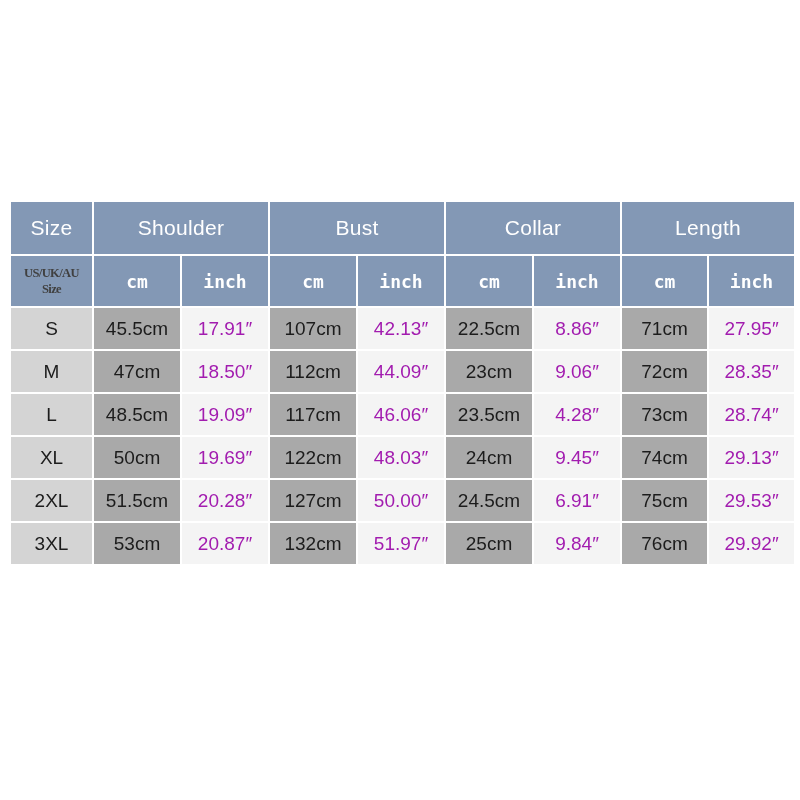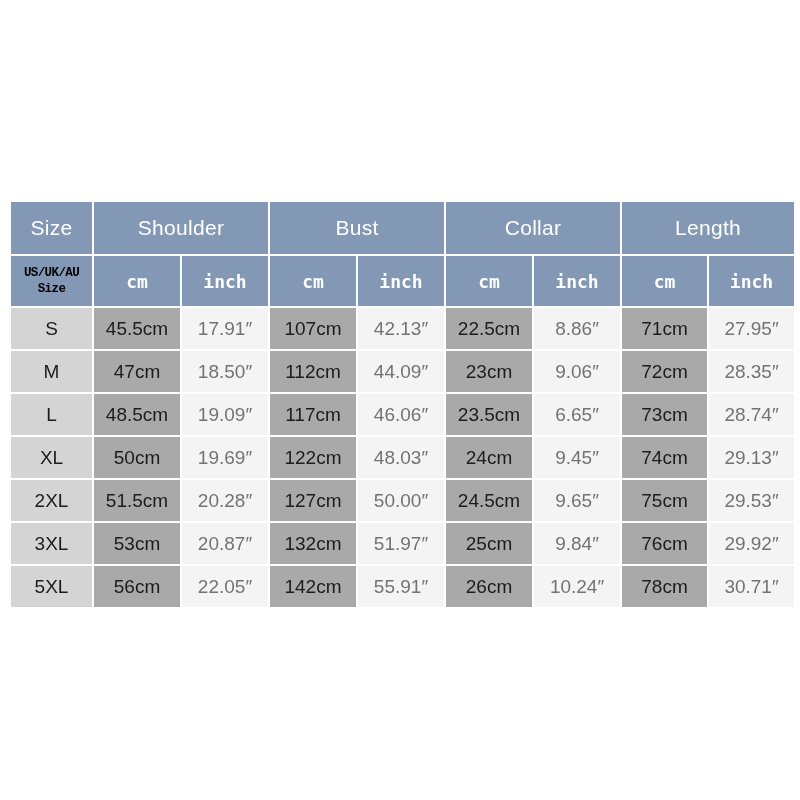--- a/index.html
+++ b/index.html
@@ -50,23 +50,23 @@
     background: #8398b5;
     color: #ffffff;
     height: 50px;
     font-family: "DejaVu Sans Mono", monospace;
     font-weight: 700;
     font-size: 18px;
     letter-spacing: 0px;
   }
   th.sizecol-head {
     background: #8398b5;
-    color: #000000;
+    color: #404040;
     height: 50px;
-    font-family: Liberation Mono, monospace;
+    font-family: Liberation Serif, serif;
     font-weight: 700;
     font-size: 12.5px;
     line-height: 16px;
     letter-spacing: -0.6px;
   }
   th.sizecol-head .ln {
     display: block;
   }
 
   
@@ -79,21 +79,21 @@
   }
   td.cm-cell {
     background: #a9a9a9;
     color: #1c1c1c;
     height: 41px;
     font-size: 19px;
     font-family: "Liberation Sans", sans-serif;
   }
   td.inch-cell {
     background: #f4f4f4;
-    color: #737373;
+    color: #a21caf;
     height: 31px;
     font-size: 19px;
     font-family: "Liberation Sans", sans-serif;
   }
 </style>
 </head>
 <body>
 
 <div id="chart-wrap">
   <table class="size-chart">
@@ -154,21 +154,21 @@
           <td class="cm-cell">72cm</td>
           <td class="inch-cell">28.35″</td>
         </tr>
         <tr>
           <td class="size-cell">L</td>
           <td class="cm-cell">48.5cm</td>
           <td class="inch-cell">19.09″</td>
           <td class="cm-cell">117cm</td>
           <td class="inch-cell">46.06″</td>
           <td class="cm-cell">23.5cm</td>
-          <td class="inch-cell">6.65″</td>
+          <td class="inch-cell">4.28″</td>
           <td class="cm-cell">73cm</td>
           <td class="inch-cell">28.74″</td>
         </tr>
         <tr>
           <td class="size-cell">XL</td>
           <td class="cm-cell">50cm</td>
           <td class="inch-cell">19.69″</td>
           <td class="cm-cell">122cm</td>
           <td class="inch-cell">48.03″</td>
           <td class="cm-cell">24cm</td>
@@ -176,41 +176,30 @@
           <td class="cm-cell">74cm</td>
           <td class="inch-cell">29.13″</td>
         </tr>
         <tr>
           <td class="size-cell">2XL</td>
           <td class="cm-cell">51.5cm</td>
           <td class="inch-cell">20.28″</td>
           <td class="cm-cell">127cm</td>
           <td class="inch-cell">50.00″</td>
           <td class="cm-cell">24.5cm</td>
-          <td class="inch-cell">9.65″</td>
+          <td class="inch-cell">6.91″</td>
           <td class="cm-cell">75cm</td>
           <td class="inch-cell">29.53″</td>
         </tr>
         <tr>
           <td class="size-cell">3XL</td>
           <td class="cm-cell">53cm</td>
           <td class="inch-cell">20.87″</td>
           <td class="cm-cell">132cm</td>
           <td class="inch-cell">51.97″</td>
           <td class="cm-cell">25cm</td>
           <td class="inch-cell">9.84″</td>
           <td class="cm-cell">76cm</td>
           <td class="inch-cell">29.92″</td>
         </tr>
-        <tr>
-          <td class="size-cell">5XL</td>
-          <td class="cm-cell">56cm</td>
-          <td class="inch-cell">22.05″</td>
-          <td class="cm-cell">142cm</td>
-          <td class="inch-cell">55.91″</td>
-          <td class="cm-cell">26cm</td>
-          <td class="inch-cell">10.24″</td>
-          <td class="cm-cell">78cm</td>
-          <td class="inch-cell">30.71″</td>
-        </tr>
       </tbody>
   </table>
 </div>
 
 </body></html>

